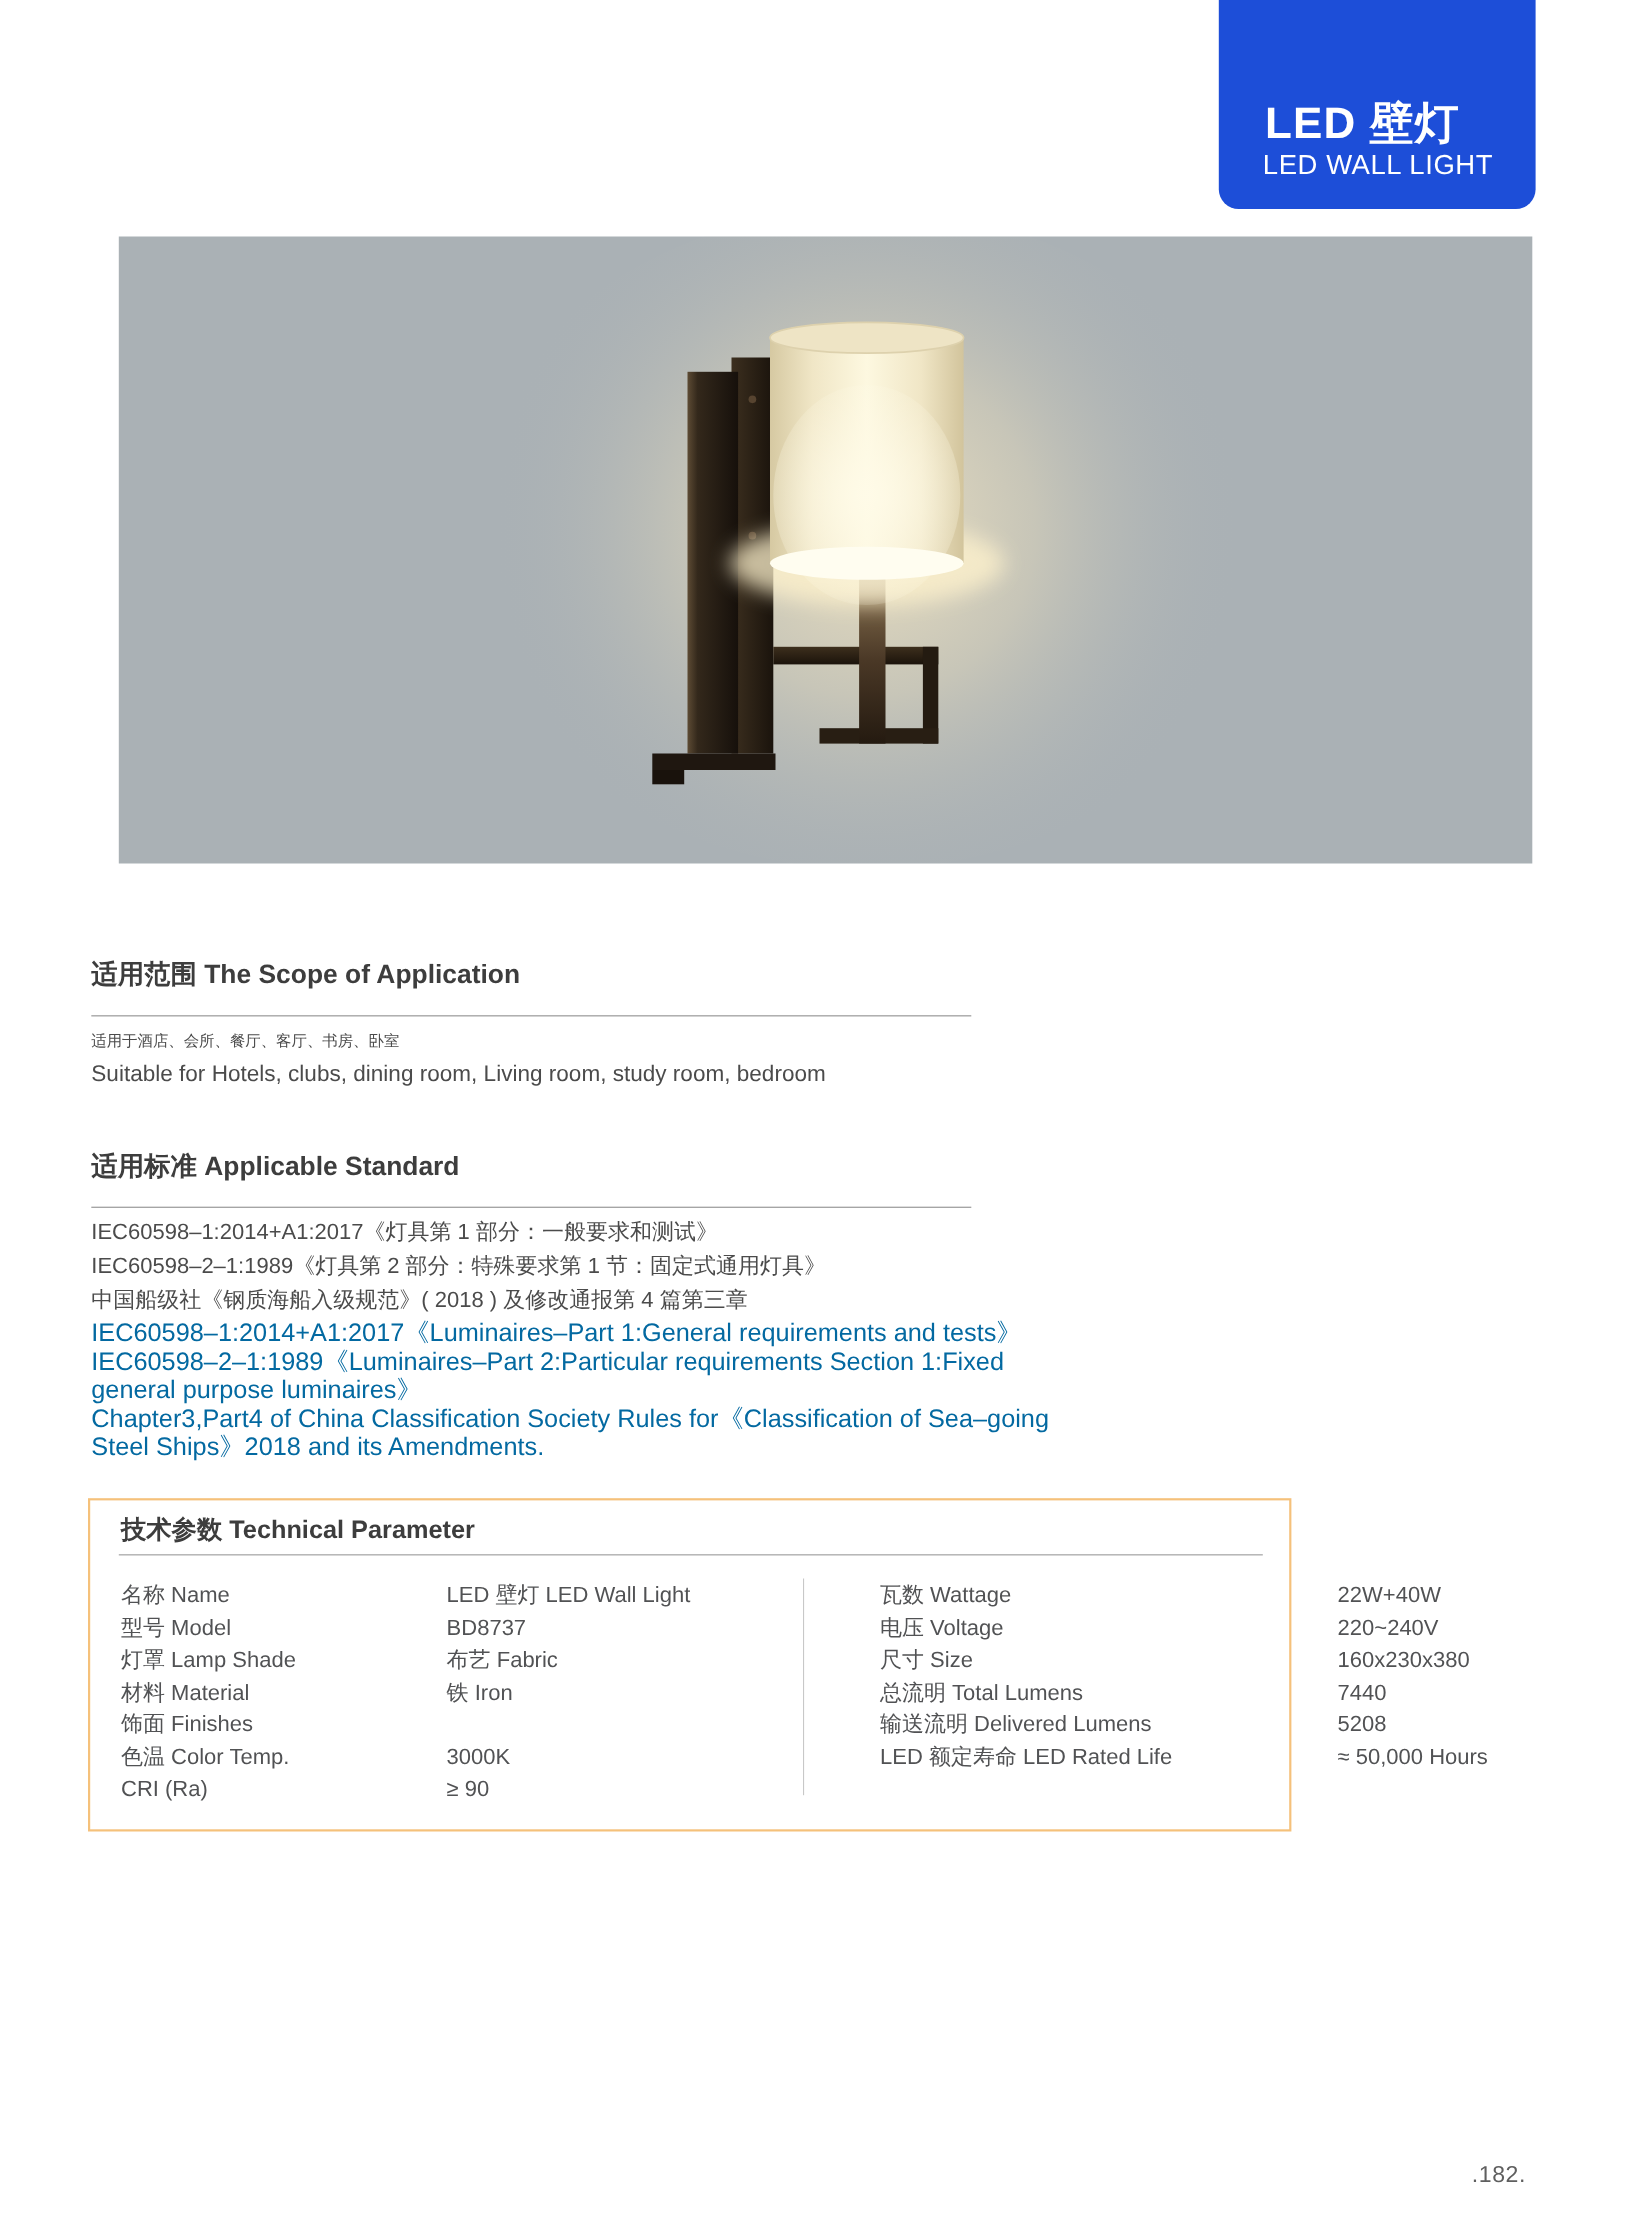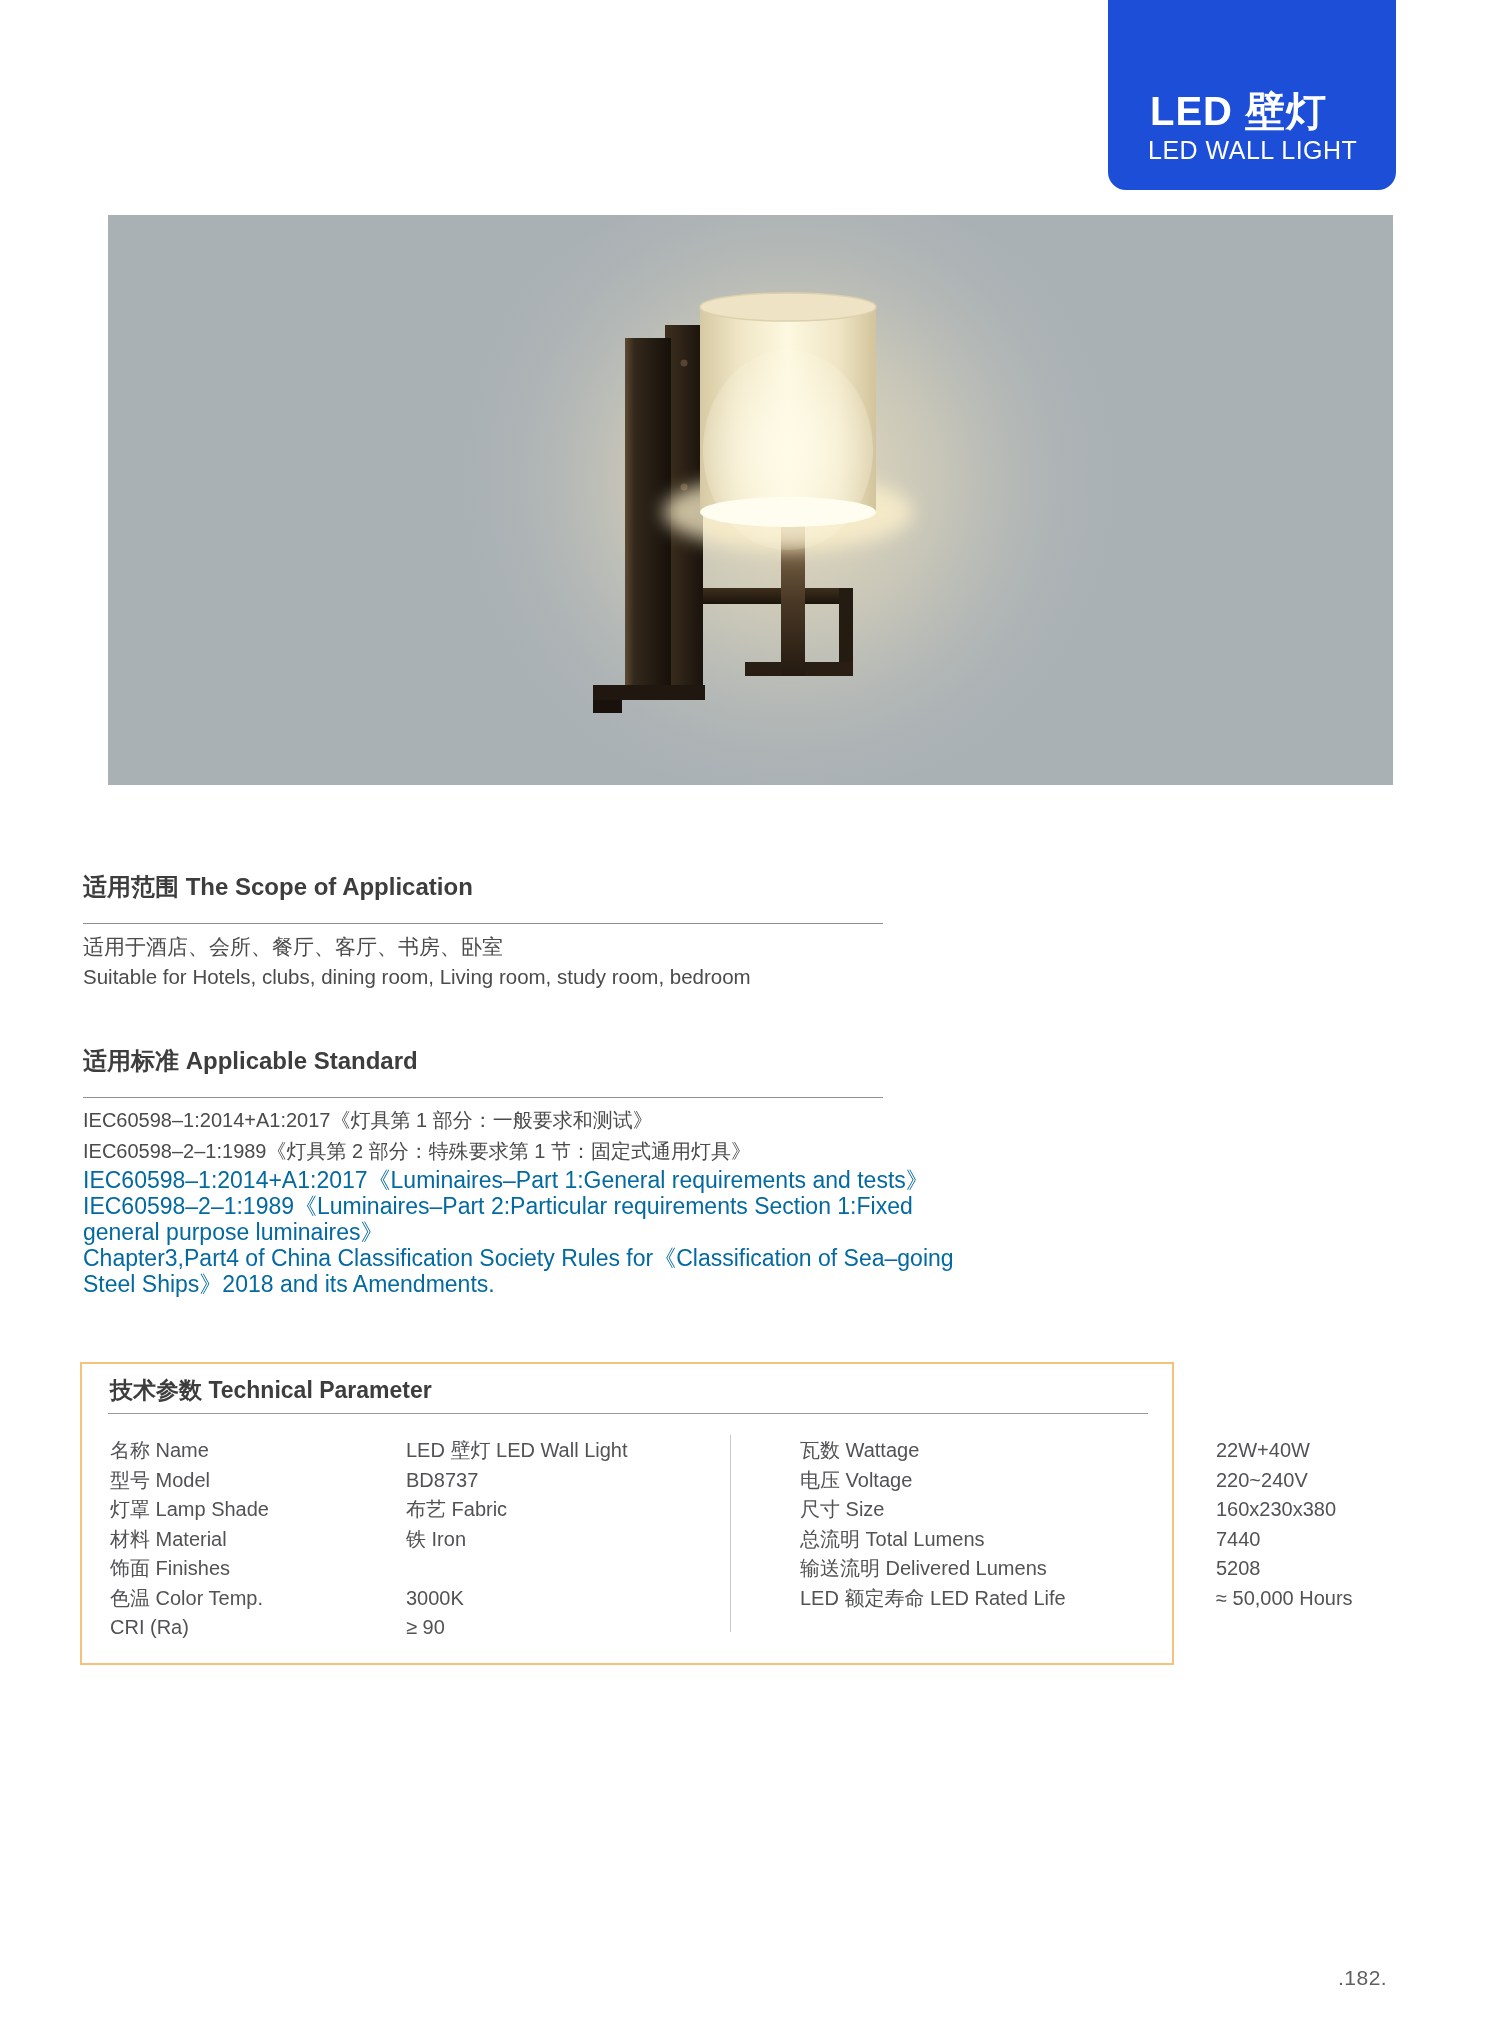--- a/index.html
+++ b/index.html
@@ -25,21 +25,21 @@
   .photo svg{position:absolute;left:0;top:0;}
   
   .section{position:absolute;left:83px;width:800px;}
   .sec-heading{
     margin:0;padding:0 0 21px 0;border-bottom:1px solid #8f8f8f;
     font-size:24px;line-height:30px;font-weight:700;color:#3d3d3d;
     transform-origin:left center;white-space:nowrap;
   }
   .sec-scope{top:872px;}
   .sec-standard{top:1046px;}
-  .scope-cn{margin:7px 0 0 0;font-size:21px;line-height:31px;color:#4b4b4b;}
+  .scope-cn{margin:7px 0 0 0;font-size:14px;line-height:31px;color:#4b4b4b;}
   .scope-en{margin:0;font-size:20.5px;line-height:30px;color:#4b4b4b;}
   .std-cn{margin:7px 0 0 0;font-size:20px;line-height:31px;color:#4b4b4b;}
   .std-en{margin:0;font-size:23px;line-height:26px;color:#0369a1;}
   .std-line{white-space:nowrap;}
   
   .param-box{
     position:absolute;left:80px;top:1362px;width:1094px;height:303px;
     border:2px solid #F5C17B;box-sizing:border-box;background:#ffffff;
   }
   .param-heading{
@@ -138,20 +138,21 @@
     <h2 class="sec-heading">适用范围 The Scope of Application</h2>
     <p class="scope-cn">适用于酒店、会所、餐厅、客厅、书房、卧室</p>
     <p class="scope-en">Suitable for Hotels, clubs, dining room, Living room, study room, bedroom</p>
   </div>
 
   <div class="section sec-standard">
     <h2 class="sec-heading">适用标准 Applicable Standard</h2>
     <div class="std-cn">
       <div class="std-line">IEC60598–1:2014+A1:2017《灯具第 1 部分：一般要求和测试》</div>
       <div class="std-line">IEC60598–2–1:1989《灯具第 2 部分：特殊要求第 1 节：固定式通用灯具》</div>
+      <div class="std-line">中国船级社《钢质海船入级规范》( 2018 ) 及修改通报第 4 篇第三章</div>
     </div>
     <div class="std-en">
       <div class="std-line">IEC60598–1:2014+A1:2017《Luminaires–Part 1:General requirements and tests》</div>
       <div class="std-line">IEC60598–2–1:1989《Luminaires–Part 2:Particular requirements Section 1:Fixed</div>
       <div class="std-line">general purpose luminaires》</div>
       <div class="std-line">Chapter3,Part4 of China Classification Society Rules for《Classification of Sea–going</div>
       <div class="std-line">Steel Ships》2018 and its Amendments.</div>
     </div>
   </div>
 

